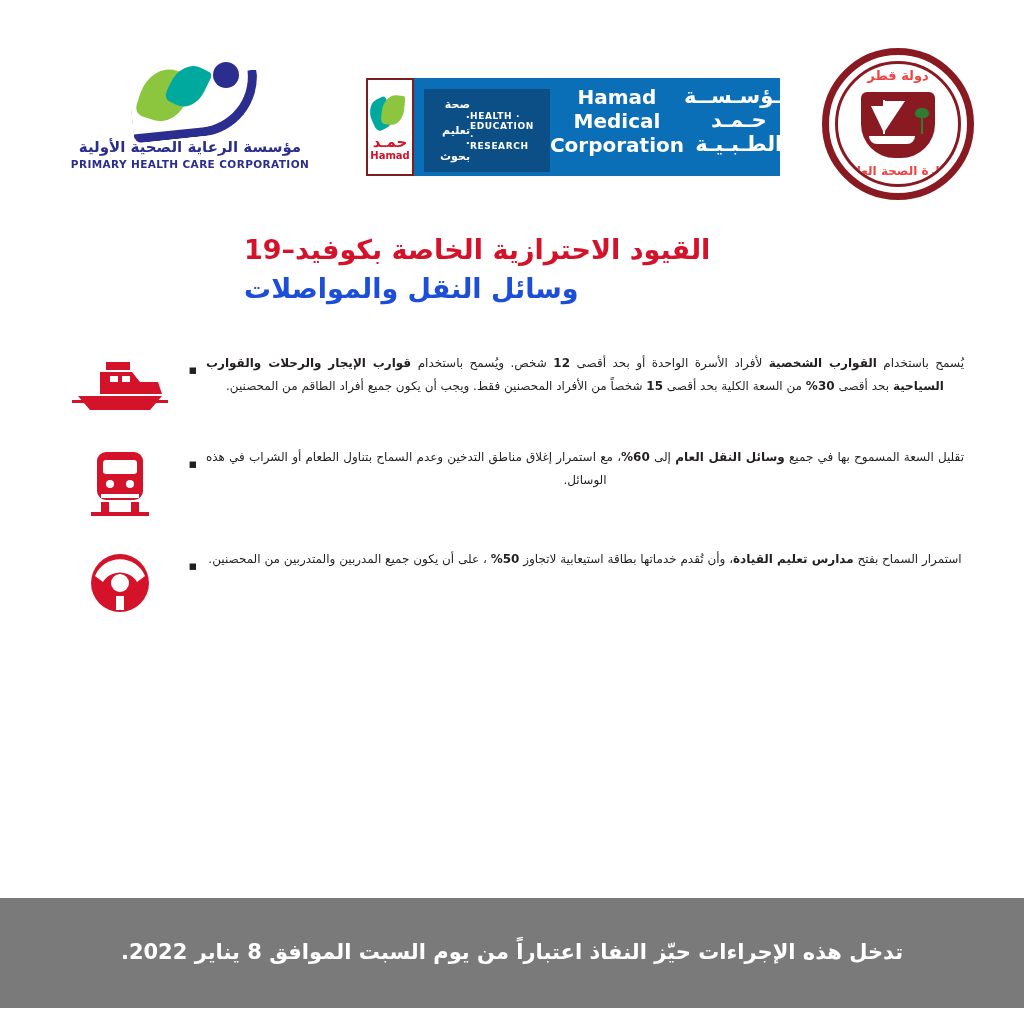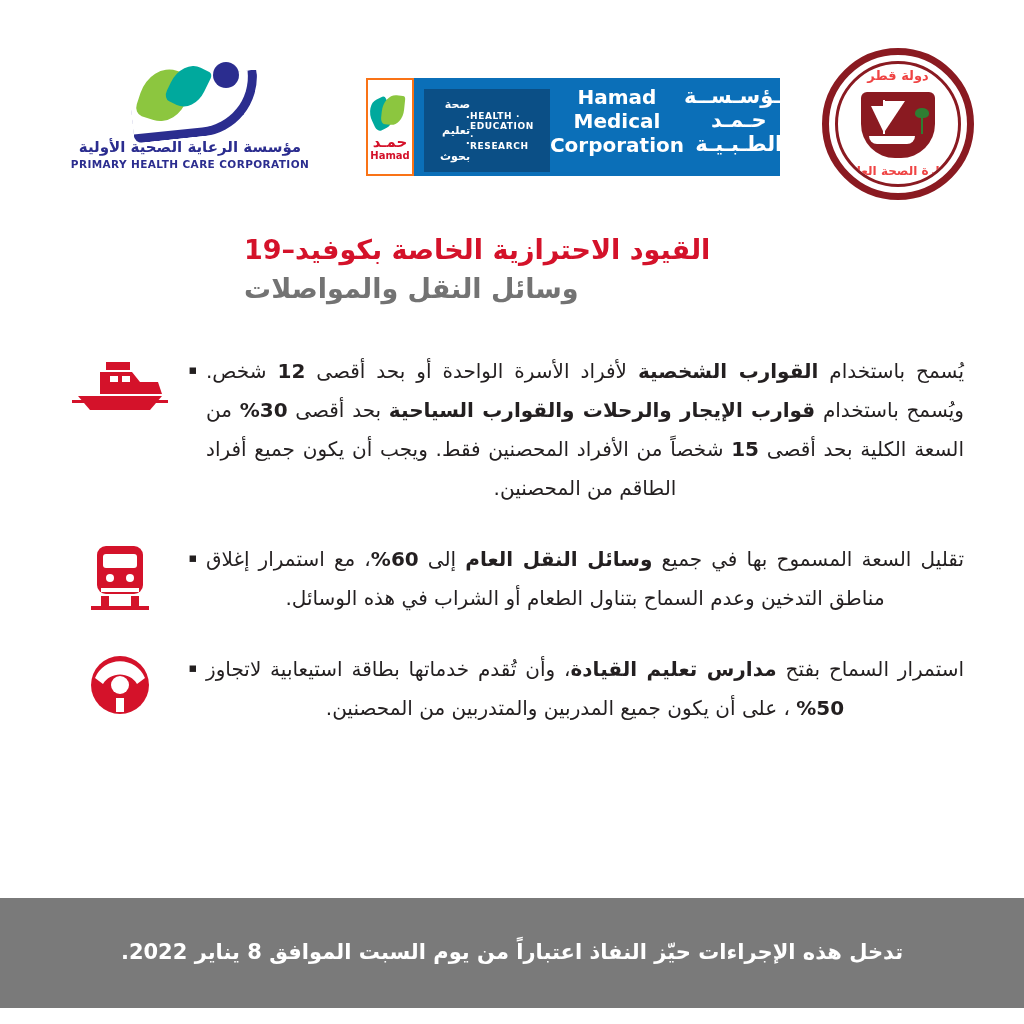--- a/index.html
+++ b/index.html
@@ -97,21 +97,21 @@
     display: flex;
     flex-direction: row-reverse;
   }
   .hmc-left {
     width: 78px;
     background: #ffffff;
     display: flex;
     flex-direction: column;
     align-items: center;
     justify-content: center;
-    border: 2px solid #f97316;
+    border: 2px solid #7f1d1d;
     box-sizing: border-box;
   }
   .hmc-leafmark {
     width: 44px; height: 40px;
     position: relative;
     margin-bottom: 2px;
   }
   .hmc-leafmark .lf {
     position: absolute;
     width: 22px; height: 30px;
@@ -290,21 +290,21 @@
     width: 720px;
     text-align: left;
   }
   .title-main {
     color: #d4122a;
     font-size: 27px;
     font-weight: bold;
     line-height: 1.3;
   }
   .title-sub {
-    color: #737373;
+    color: #1d4ed8;
     font-size: 27px;
     font-weight: bold;
     line-height: 1.3;
     margin-top: 4px;
   }
 
   
   .items {
     position: absolute;
     top: 350px;
@@ -330,21 +330,21 @@
     width: 26px;
     min-width: 26px;
     padding-top: 12px;
     text-align: center;
     color: #231f20;
     font-size: 13px;
   }
   .item-text {
     flex: 1;
     color: #231f20;
-    font-size: 20px;
+    font-size: 12px;
     line-height: 1.95;
     text-align: justify;
     text-align-last: center;
     padding-top: 2px;
   }
   .item-text b { font-weight: bold; }
 
   
   .footer {
     position: absolute;

